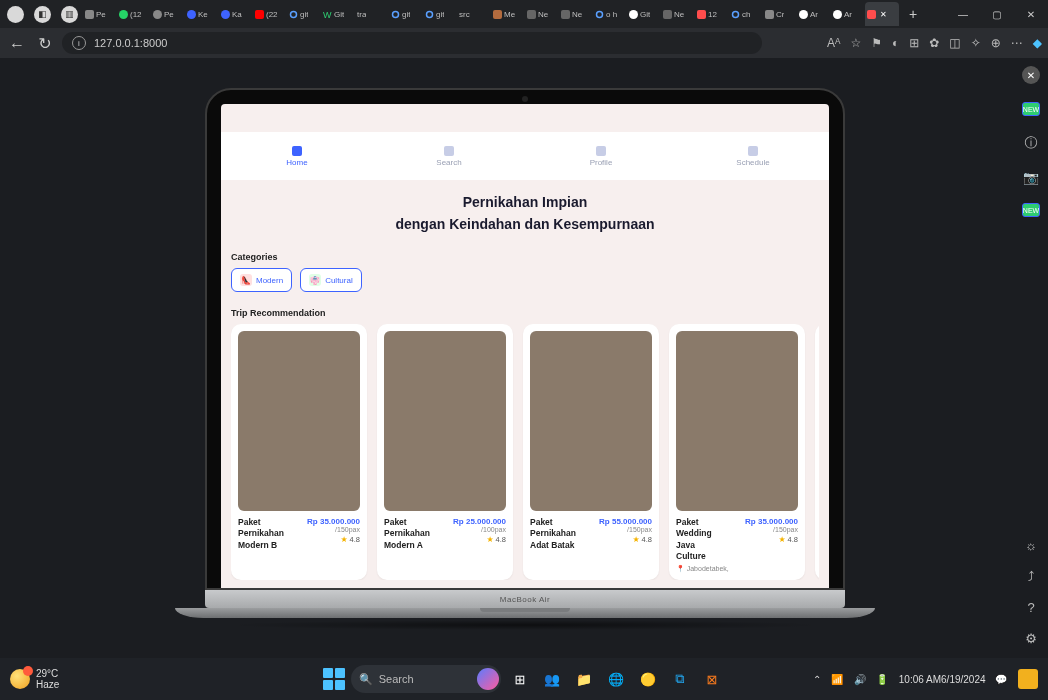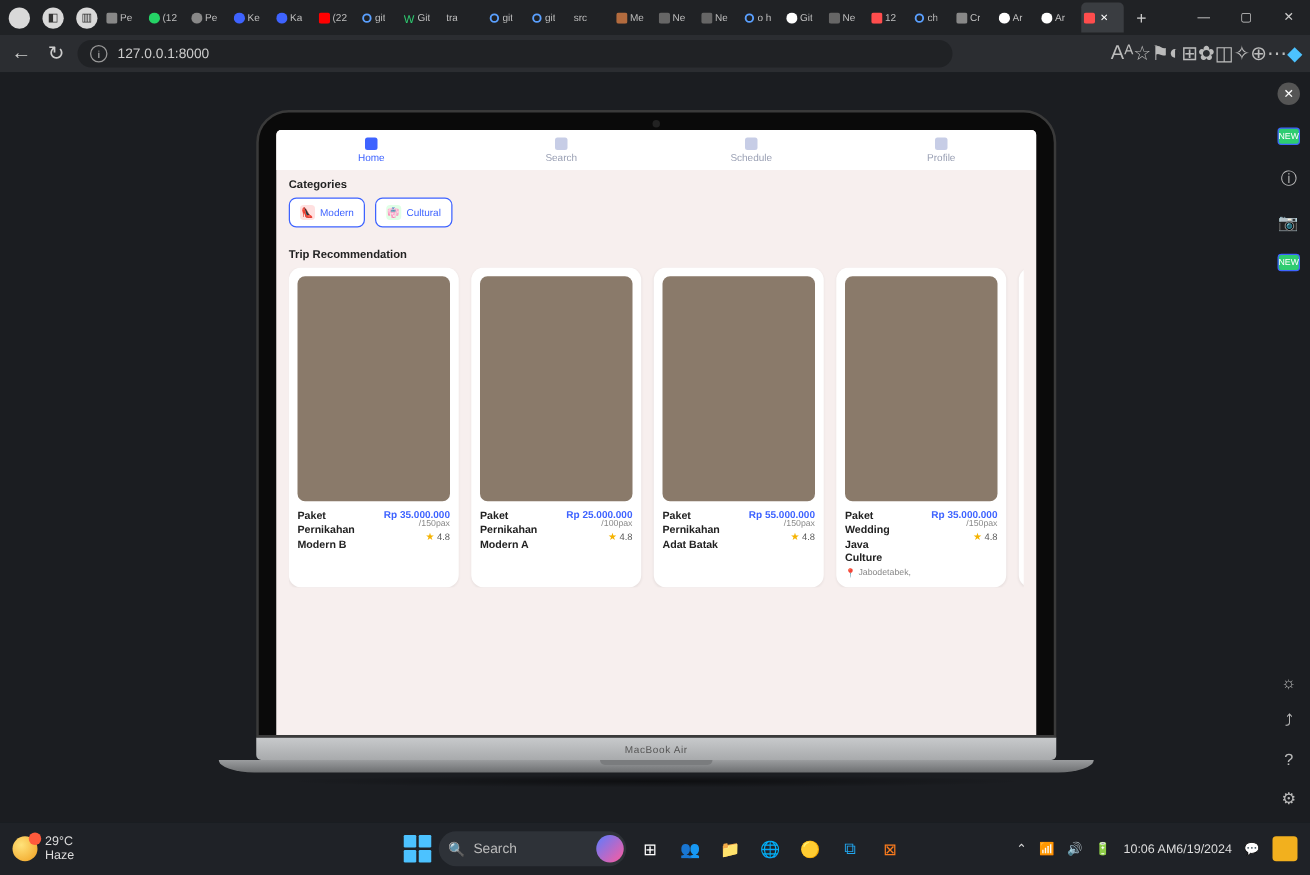--- a/index.html
+++ b/index.html
@@ -12,38 +12,38 @@
   .tabstrip .tab span { overflow:hidden; text-overflow:clip; }
   .tabstrip .tab.active { background:#3a3d41; }
   .tabstrip .newtab { width:20px; text-align:center; color:#ccc; font-size:14px; margin-left:4px;}
   .tabstrip .wincontrols { margin-left:auto; display:flex; }
   .tabstrip .wincontrols div { width:34px; height:28px; display:flex; align-items:center; justify-content:center; color:#ccc; font-size:10px;}
   
   .addrbar { height:30px; background:#2b2d31; display:flex; align-items:center; padding:0 6px; gap:6px;}
   .addrbar .navbtn { width:22px; height:22px; display:flex; align-items:center; justify-content:center; color:#ccc; border-radius:4px;}
   .addrbar .url { flex:0 0 700px; height:22px; background:#202225; border-radius:11px; display:flex; align-items:center; padding:0 10px; font-size:11px; color:#ccc; gap:8px;}
   .addrbar .url .info { width:14px; height:14px; border:1px solid #999; border-radius:50%; font-size:8px; display:flex; align-items:center; justify-content:center;}
-  .addrbar .right { margin-left:auto; display:flex; align-items:center; color:#bbb; font-size:16px;}
+  .addrbar .right { margin-left:auto; display:flex; gap:10px; align-items:center; color:#bbb; font-size:12px;}
   
   .viewport { position:absolute; top:58px; left:0; right:0; bottom:42px; background:#1b1d21; }
   .edge-sidebar { position:absolute; right:0; top:0; bottom:0; width:34px; background:transparent; display:flex; flex-direction:column; align-items:center; gap:18px; padding-top:8px; color:#bbb; font-size:13px;}
   .edge-sidebar .chip { width:18px; height:14px; border-radius:3px; font-size:7px; display:flex; align-items:center; justify-content:center; }
   .edge-sidebar .close-pg { width:18px; height:18px; border-radius:50%; background:#555; color:#fff; font-size:10px; display:flex; align-items:center; justify-content:center;}
   .edge-sidebar .bottom { margin-top:auto; display:flex; flex-direction:column; gap:16px; padding-bottom:12px; align-items:center;}
   
   .laptop { position:absolute; left:205px; top:30px; width:640px; }
   .bezel { background:#0a0a0a; border-radius:26px 26px 0 0; padding:14px 14px 0 14px; border:2px solid #3a3a3a; position:relative; height:502px;}
   .notch { position:absolute; top:6px; left:50%; transform:translateX(-50%); width:6px; height:6px; border-radius:50%; background:#222;}
   .screen { background:#f7efee; width:100%; height:100%; border-radius:4px 4px 0 0; overflow:hidden; display:flex; flex-direction:column;}
   .lowerbar { height:18px; background:linear-gradient(#c8cacc,#a8aaac); border-radius:0 0 4px 4px; display:flex; align-items:center; justify-content:center; color:#555; font-size:8px; letter-spacing:0.5px;}
   .base { height:10px; background:linear-gradient(#9b9d9f,#6d6f71); border-radius:0 0 40px 40px / 0 0 14px 14px; margin:0 -30px; position:relative;}
   .base::after{content:"";position:absolute;left:50%;top:0;transform:translateX(-50%);width:90px;height:4px;background:#7a7c7e;border-radius:0 0 6px 6px;}
   .shadow { height:10px; background:radial-gradient(ellipse at center, rgba(0,0,0,0.5), transparent 70%); margin:2px 20px 0;}
   
-  .appnav { background:#fff; display:flex; height:32px; }
+  .appnav { background:#fff; display:flex; height:48px;margin-top:28px; }
   .appnav .item { flex:1; display:flex; flex-direction:column; align-items:center; justify-content:center; font-size:8px; color:#9aa0b4; gap:2px;}
   .appnav .item.active { color:#3e63ff; }
   .appnav .ico { width:10px; height:10px; border-radius:2px; background:#c7cde6;}
   .appnav .item.active .ico { background:#3e63ff;}
   .hero { text-align:center; padding:14px 0 14px; }
   .hero h2 { font-size:14px; font-weight:700; color:#1a1a2e; }
   .hero h3 { font-size:14px; font-weight:700; color:#1a1a2e; margin-top:6px;}
   .section { padding:0 10px; }
   .section .label { font-size:9px; font-weight:700; color:#222; margin:6px 0;}
   .chips { display:flex; gap:8px; }
@@ -283,28 +283,32 @@
           <div class="item active">
             <div class="ico"></div>
             <span>Home</span>
           </div>
           <div class="item">
             <div class="ico"></div>
             <span>Search</span>
           </div>
           <div class="item">
             <div class="ico"></div>
-            <span>Schedule</span>
+            <span>Profile</span>
           </div>
           <div class="item">
             <div class="ico"></div>
-            <span>Profile</span>
+            <span>Schedule</span>
           </div>
         </div>
 
+        <div class="hero">
+          <h2>Pernikahan Impian</h2>
+          <h3>dengan Keindahan dan Kesempurnaan</h3>
+        </div>
 
         <div class="section">
           <div class="label">Categories</div>
           <div class="chips">
             <div class="chip">
               <span class="em" style="background:#ffe0e0">👠</span>
               <span>Modern</span>
             </div>
             <div class="chip">
               <span class="em" style="background:#e0ffe6">👘</span>

